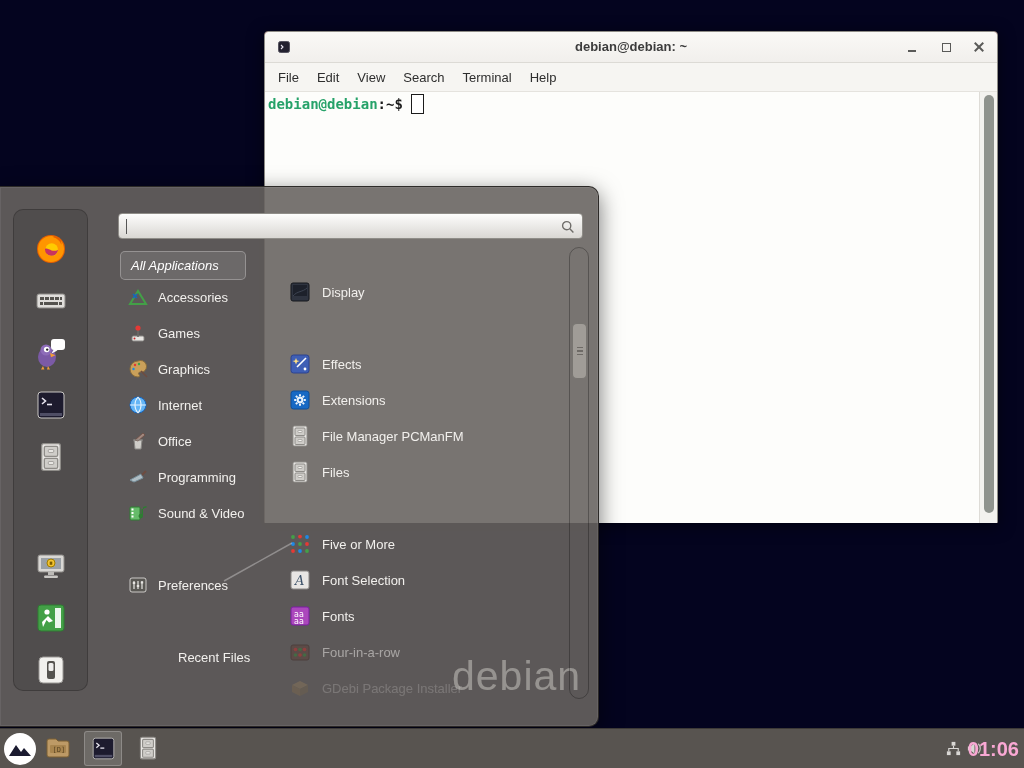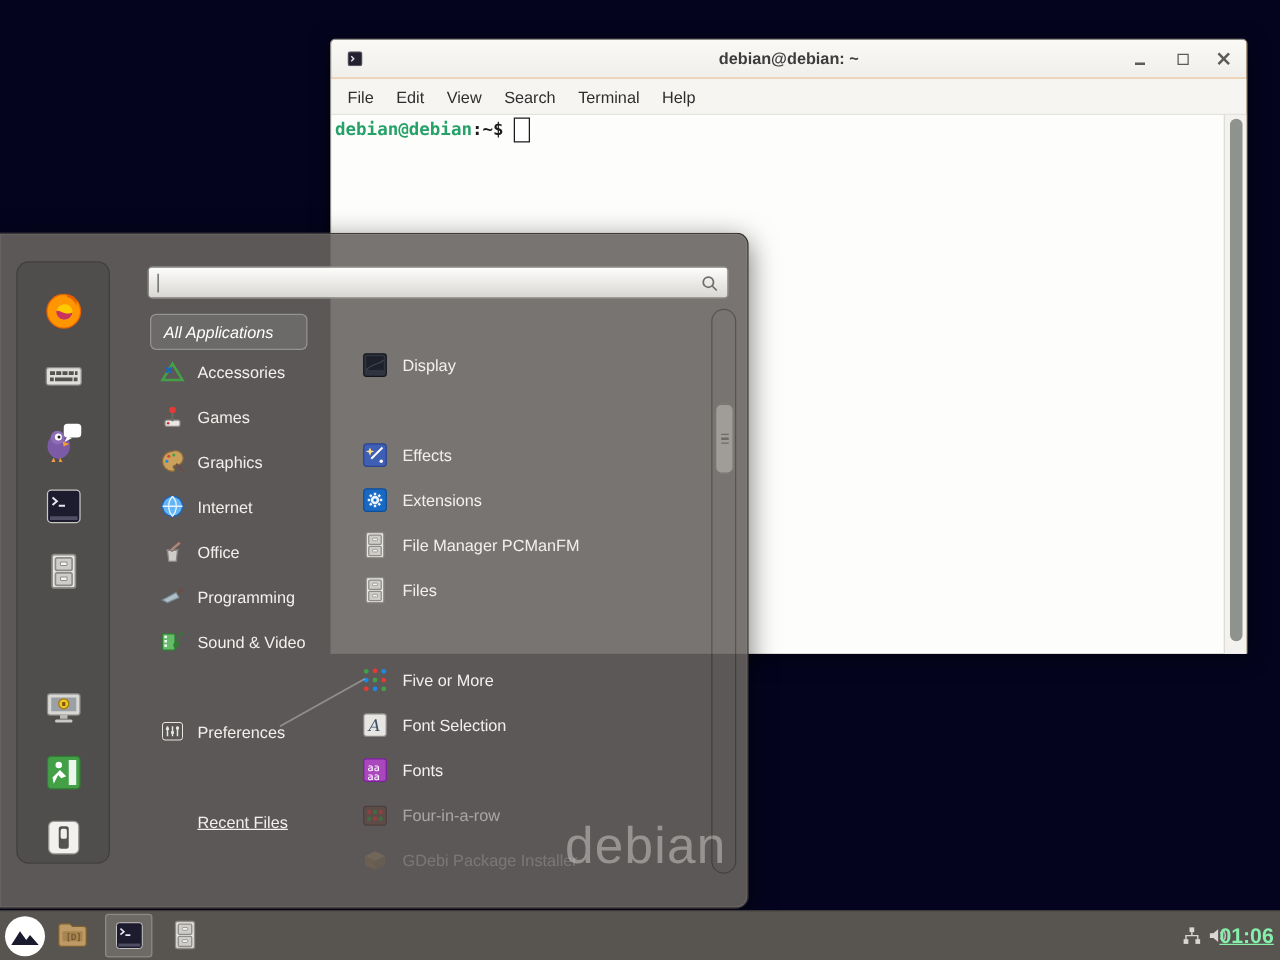--- a/index.html
+++ b/index.html
@@ -1,20 +1,20 @@
 <!DOCTYPE html>
 <html><head>
 <meta charset="utf-8">
 <style>
   html,body{margin:0;padding:0;background:#222;}
   .screen{position:relative;width:1024px;height:768px;background:#04041f;overflow:hidden;
           font-family:"Liberation Sans",sans-serif;-webkit-font-smoothing:antialiased;}
 
   
-  .window{position:absolute;left:264px;top:31px;width:734px;height:492px;background:#fdba74;
+  .window{position:absolute;left:264px;top:31px;width:734px;height:492px;background:#7f1d1d;
           border:1px solid #8e8c86;border-radius:4px 4px 0 0;box-shadow:0 3px 16px rgba(0,0,0,.55);
           box-sizing:border-box;z-index:1;}
   .titlebar{position:relative;height:30px;background:linear-gradient(#faf9f6,#f1efec);
             border-bottom:1px solid #dcdad5;border-radius:3px 3px 0 0;}
   .title{position:absolute;left:0;right:0;top:7px;text-align:center;font-weight:bold;
          font-size:13px;color:#3c3c3c;}
   .appico{position:absolute;left:13px;top:9px;width:12px;height:12px;}
   .wbtn{position:absolute;top:7px;width:18px;height:16px;display:flex;align-items:center;justify-content:center;}
   .wbtn-min{right:76px}.wbtn-max{right:42px}.wbtn-close{right:9px}
   .g-min{width:8px;height:2px;background:#5a5a58;margin-top:7px;}
@@ -49,21 +49,21 @@
   .search input{position:absolute;left:6px;top:1px;right:28px;height:22px;border:none;background:transparent;
                 outline:none;font-size:13px;color:#222;font-family:"Liberation Sans",sans-serif;}
   .icaret{position:absolute;left:7px;top:5px;width:1px;height:15px;background:#555;}
   .sicon{position:absolute;right:6px;top:5px;width:16px;height:16px;}
   .allapps{position:absolute;left:120px;top:64px;width:126px;height:29px;box-sizing:border-box;
            background:rgba(255,255,255,0.10);border:1px solid rgba(255,255,255,0.28);border-radius:5px;
            color:#ffffff;font-size:13px;display:flex;align-items:center;padding-left:10px;font-style:italic;}
   .cat{position:absolute;left:118px;width:168px;height:36px;display:flex;align-items:center;
        color:#f2f0ed;font-size:13px;}
   .cat .ci{width:22px;height:22px;margin:0 9px;flex:0 0 auto;}
-  .cat.noicon .lbl{margin-left:40px;text-decoration:underline;}
+  .cat.noicon .lbl{margin-left:60px;}
   .app{position:absolute;left:288px;width:280px;height:36px;display:flex;align-items:center;
        color:#f2f0ed;font-size:13px;}
   .app .ai{width:24px;height:24px;margin-right:10px;flex:0 0 auto;}
   .dimA{opacity:.45;} .dimB{opacity:.5;} .dimC{opacity:.2;}
   .strack{position:absolute;left:569px;top:60px;width:20px;height:452px;box-sizing:border-box;
           border:1px solid rgba(0,0,0,0.28);border-radius:10px;}
   .sthumb{position:absolute;left:572px;top:136px;width:15px;height:56px;background:#a09c97;border-radius:5px;
           box-shadow:inset 0 0 0 1px rgba(0,0,0,.25);display:flex;flex-direction:column;gap:2px;
           align-items:center;justify-content:center;}
   .sthumb i{width:6px;height:1.5px;background:#6e6a66;display:block;}
@@ -74,21 +74,21 @@
            border-top:1px solid rgba(0,0,0,0.3);box-sizing:border-box;z-index:3;}
   .tbtn{position:absolute;display:flex;align-items:center;justify-content:center;}
   .tb-menu{left:3px;top:3px;width:34px;height:34px;}
   .tb-folder{left:44px;top:5px;width:28px;height:28px;}
   .tb-term{left:84px;top:2px;width:38px;height:35px;background:rgba(255,255,255,0.13);
            border:1px solid rgba(255,255,255,0.22);border-radius:3px;box-sizing:border-box;}
   .tb-cab{left:134px;top:5px;width:28px;height:28px;}
   .tray-net{right:62px;top:11px;width:17px;height:17px;}
   .tray-vol{right:41px;top:11px;width:17px;height:17px;}
   .clock{position:absolute;right:5px;top:0;height:40px;display:flex;align-items:center;
-         font-size:17px;font-weight:bold;color:#86efac;text-decoration:underline;}
+         font-size:20px;font-weight:bold;color:#f9a8d4;}
 </style>
 </head>
 <body>
 
 <div class="screen">
 
   <div class="window">
     <div class="titlebar">
       <svg class="appico" viewBox="0 0 12 12">
         <rect x="0.5" y="0.5" width="11" height="11" rx="2" fill="#23212f" stroke="#55535f"></rect>

